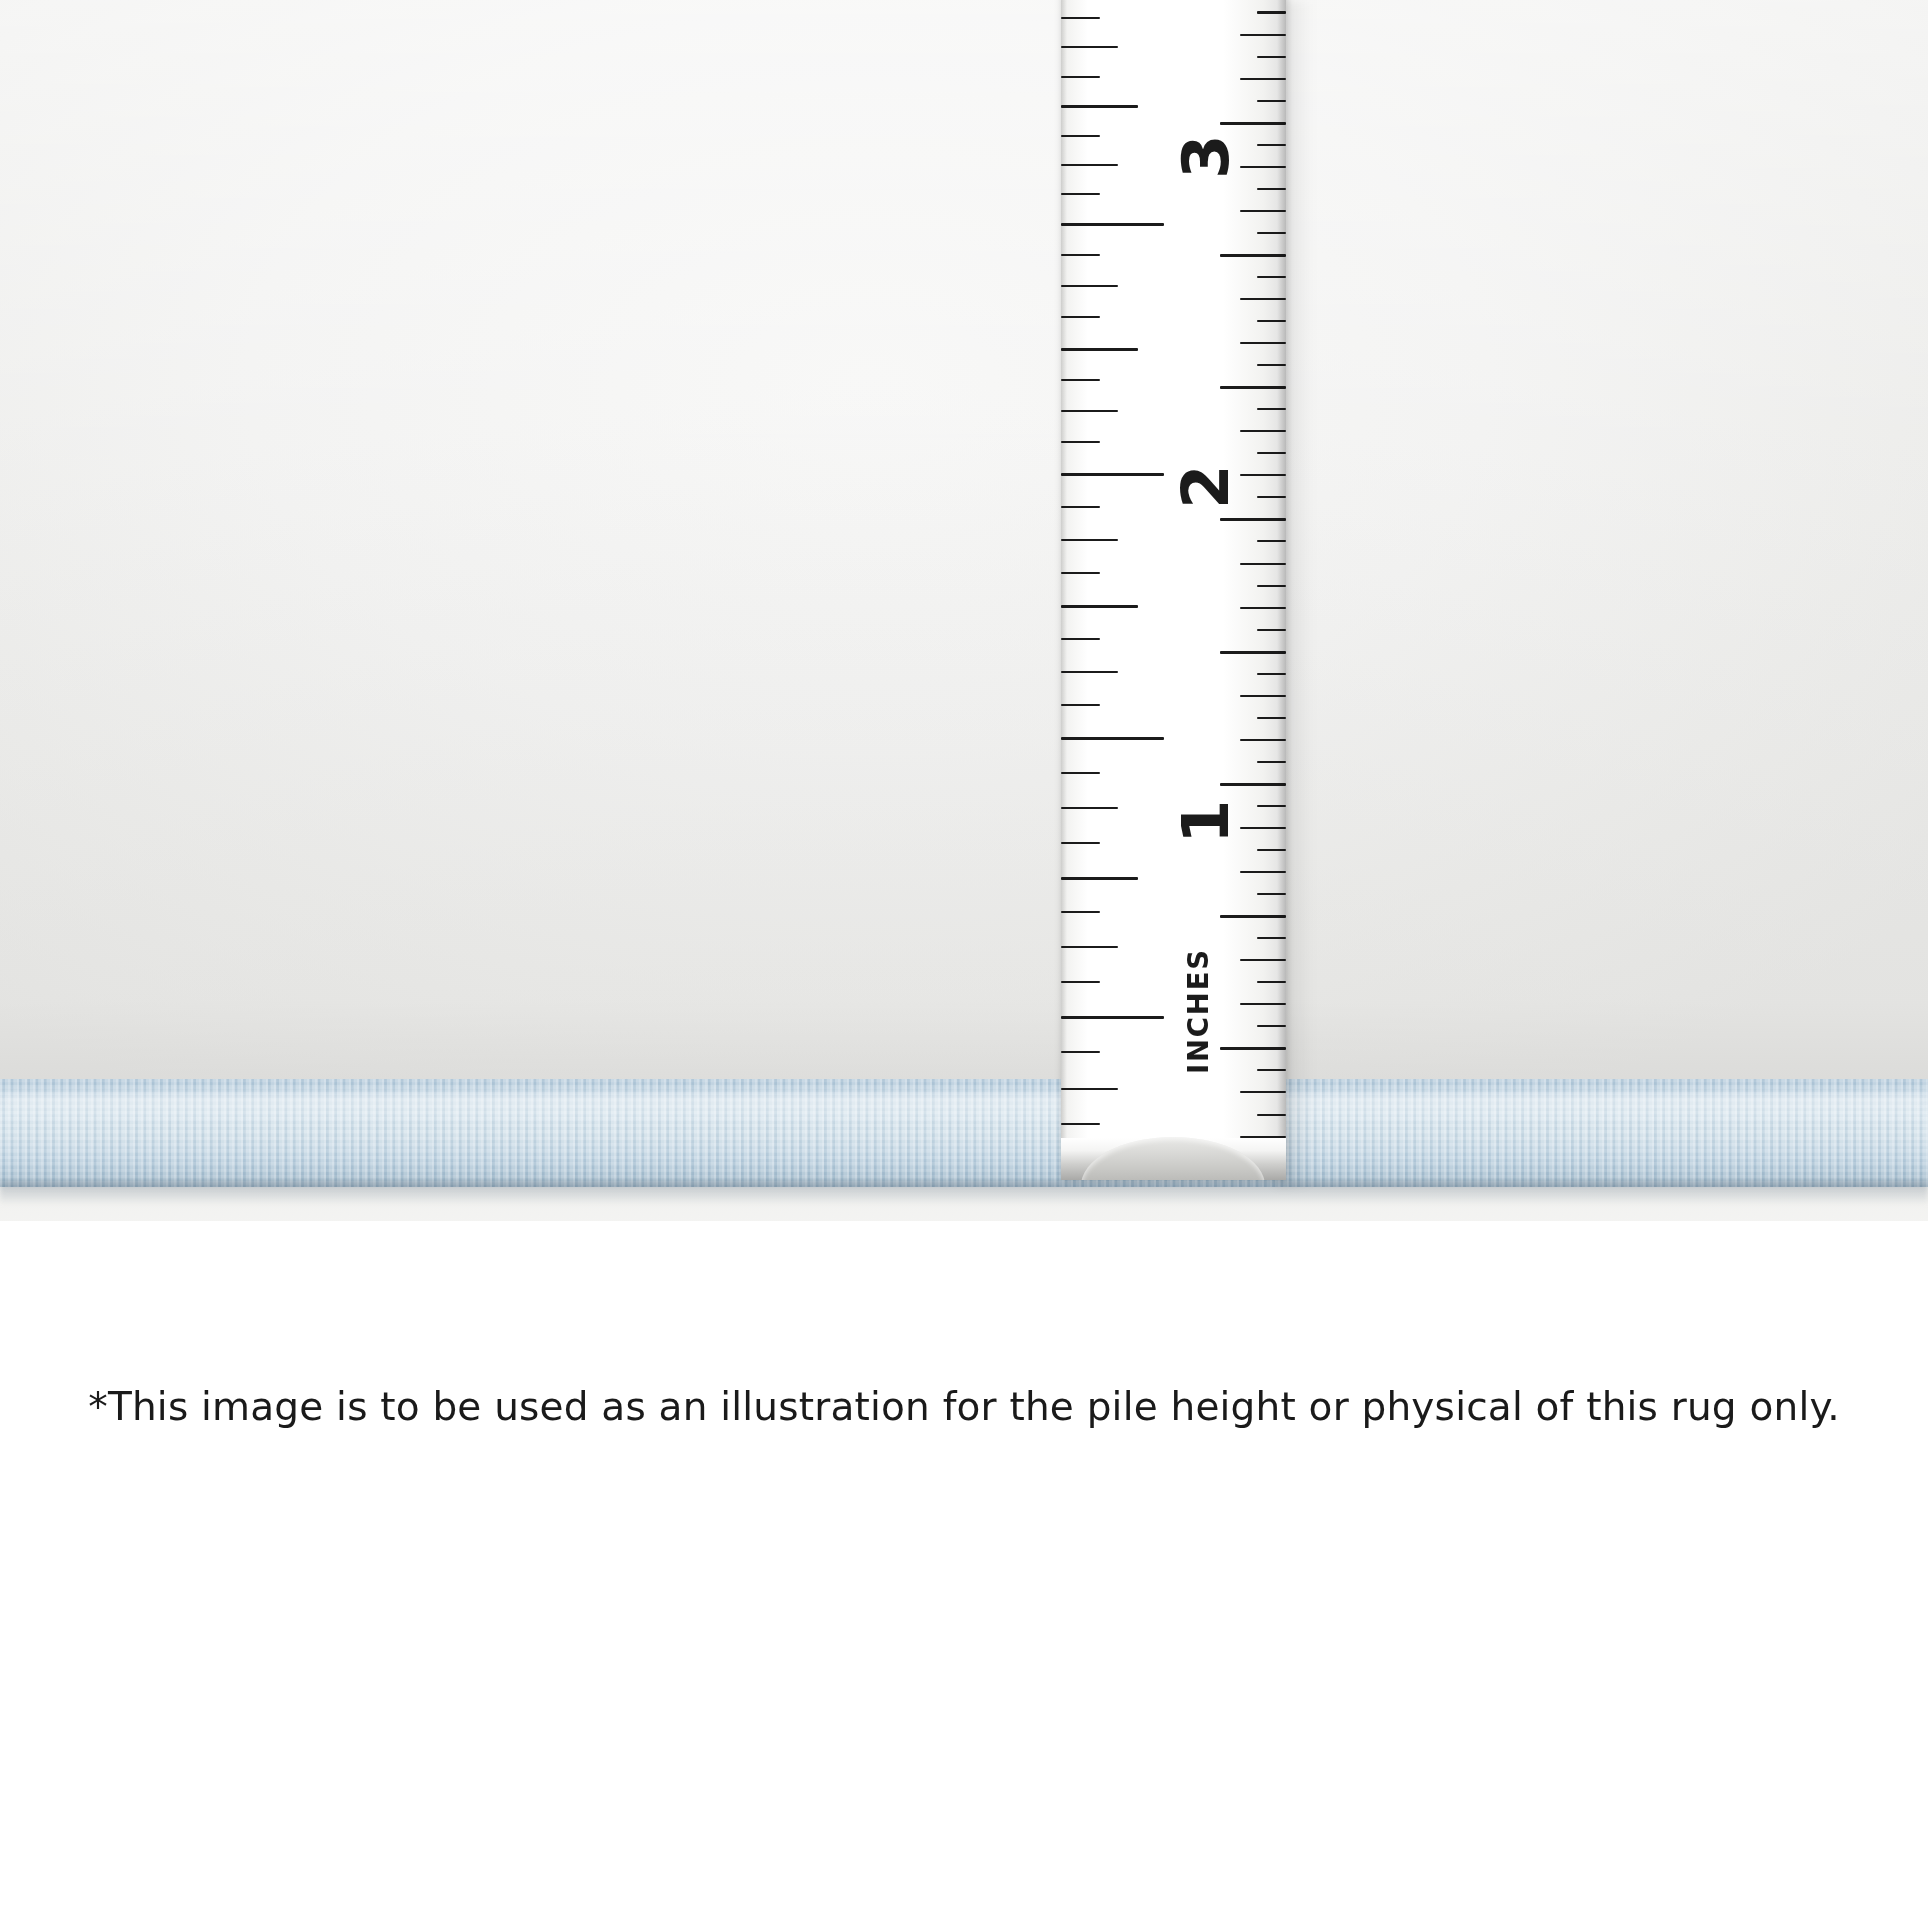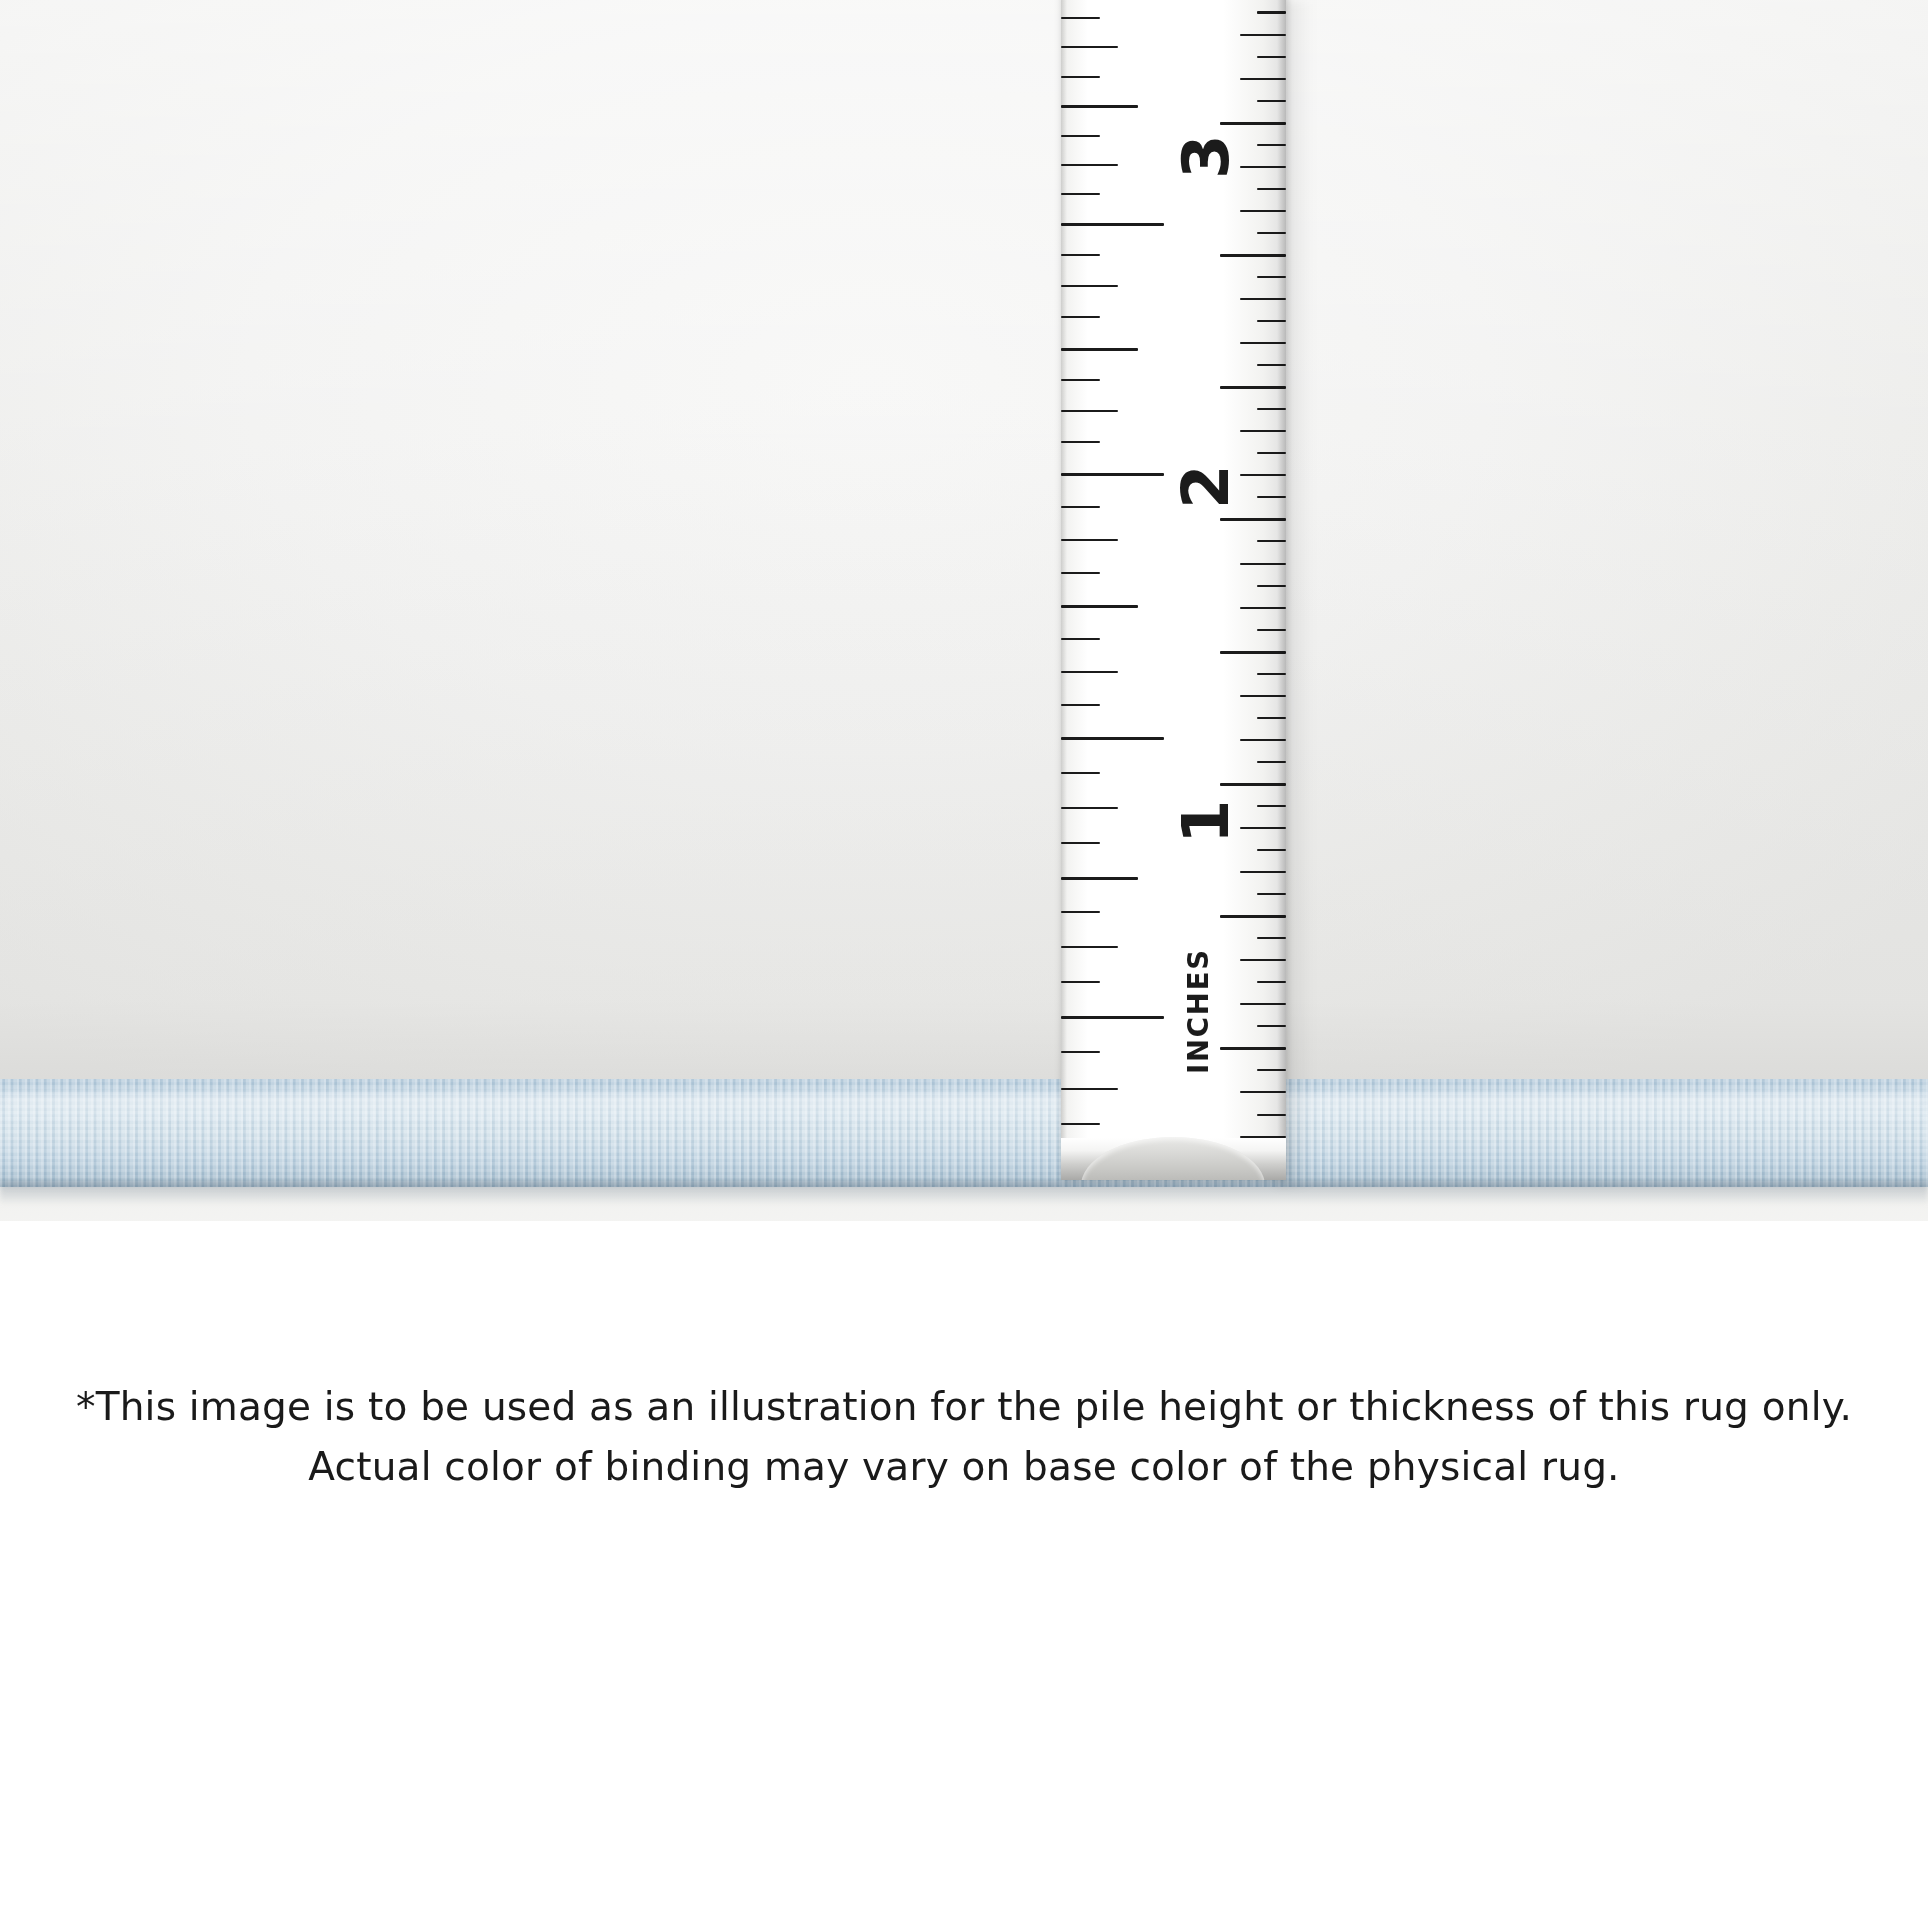--- a/index.html
+++ b/index.html
@@ -367,18 +367,17 @@
         <div class="ruler-edge-right"></div>
 
         <div class="ruler-tip"></div>
         <div class="ruler-tip-curve"></div>
       </div>
     </div>
 
   </div>
 
   <div class="caption">
-    <span class="line">*This image is to be used as an illustration for the pile height or thickness of this rug only.</span>
-    <span class="line">Actual color of binding may vary on base color of the physical rug.</span>
+    <span class="line">*This image is to be used as an illustration for the pile height or physical of this rug only.</span>
   </div>
 
 </div>
 
 
 </body></html>

